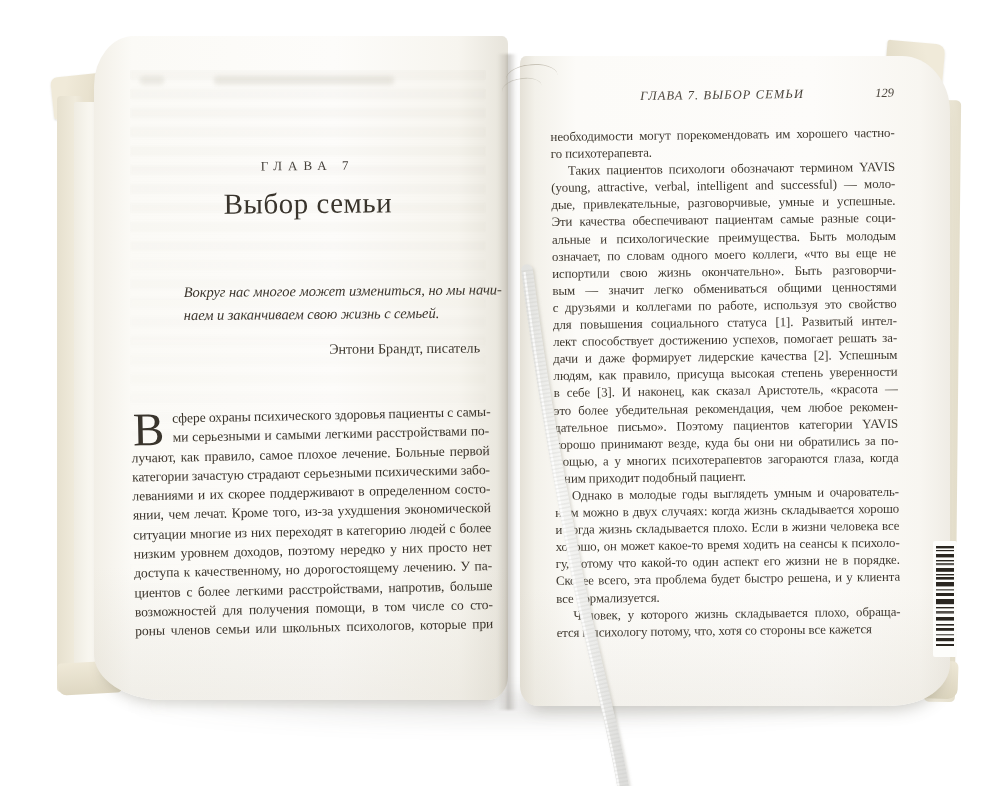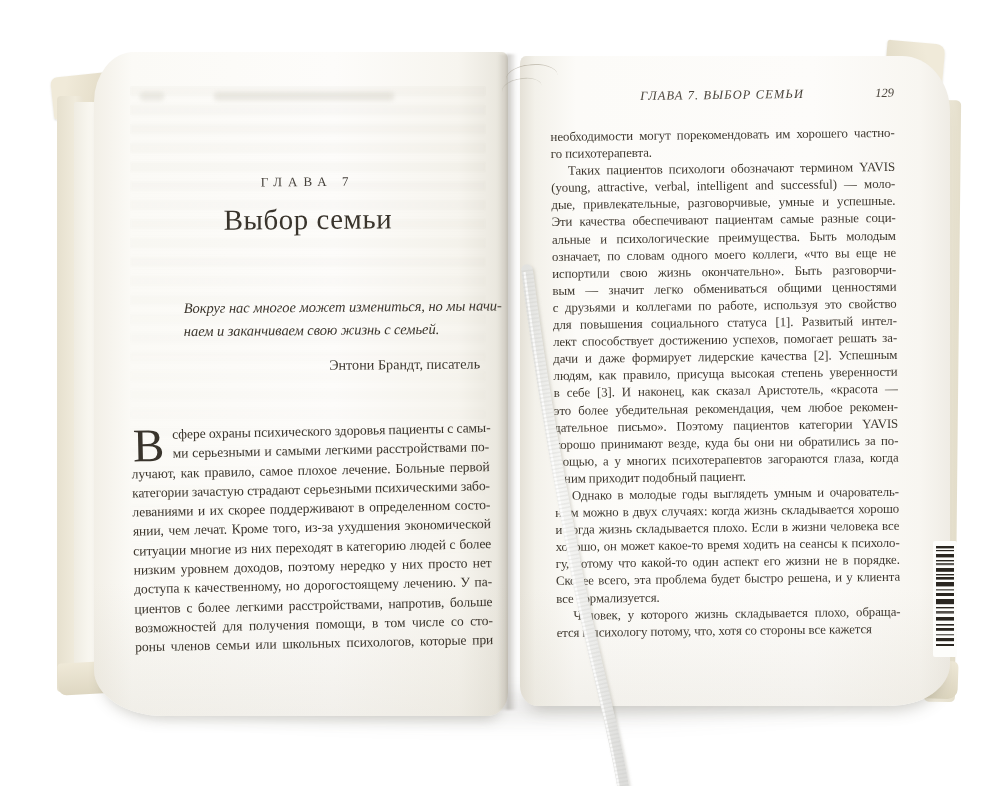--- a/index.html
+++ b/index.html
@@ -29,21 +29,21 @@
   .cover-bl{position:absolute;left:58px;top:662px;width:64px;height:32px;
     background:linear-gradient(#efe9d8,#ded7c2);border-radius:4px 4px 6px 8px;transform:rotate(-3deg);}
   .cover-br{position:absolute;left:878px;top:660px;width:80px;height:38px;
     background:linear-gradient(#efe9d8,#dcd5bf);border-radius:4px 6px 10px 6px;transform:rotate(2deg);}
   .book-shadow{position:absolute;left:110px;top:688px;width:780px;height:46px;
     background:radial-gradient(ellipse at 50% 40%,rgba(60,55,45,.10),rgba(60,55,45,0) 70%);
     filter:blur(7px);}
 
   
   .page{position:absolute;}
-  .page-left{left:94px;top:52px;width:414px;height:664px;
+  .page-left{left:94px;top:36px;width:414px;height:664px;
     background:linear-gradient(to bottom,rgba(255,255,255,0) 80%,rgba(210,205,192,.25) 99%),
       linear-gradient(to right,#f2efe7 0%,#fbfaf6 9%,#fdfcfa 58%,#f7f5ef 88%,#e8e5dc 99%);
     border-radius:40px 6px 20px 70px / 50px 8px 24px 46px;
     box-shadow:0 12px 14px -9px rgba(90,85,70,.28);}
   .page-right{left:520px;top:56px;width:430px;height:650px;
     background:linear-gradient(to bottom,rgba(255,255,255,0) 82%,rgba(210,205,192,.22) 99%),
       linear-gradient(to right,#e5e1d7 0%,#f3f1ea 3.5%,#fcfbf8 13%,#fdfcfa 68%,#f8f6f1 93%,#efece5 100%);
     border-radius:6px 48px 60px 18px / 8px 56px 42px 20px;
     box-shadow:0 14px 16px -10px rgba(90,85,70,.3);}
   .seam{position:absolute;left:497px;top:54px;width:20px;height:656px;

